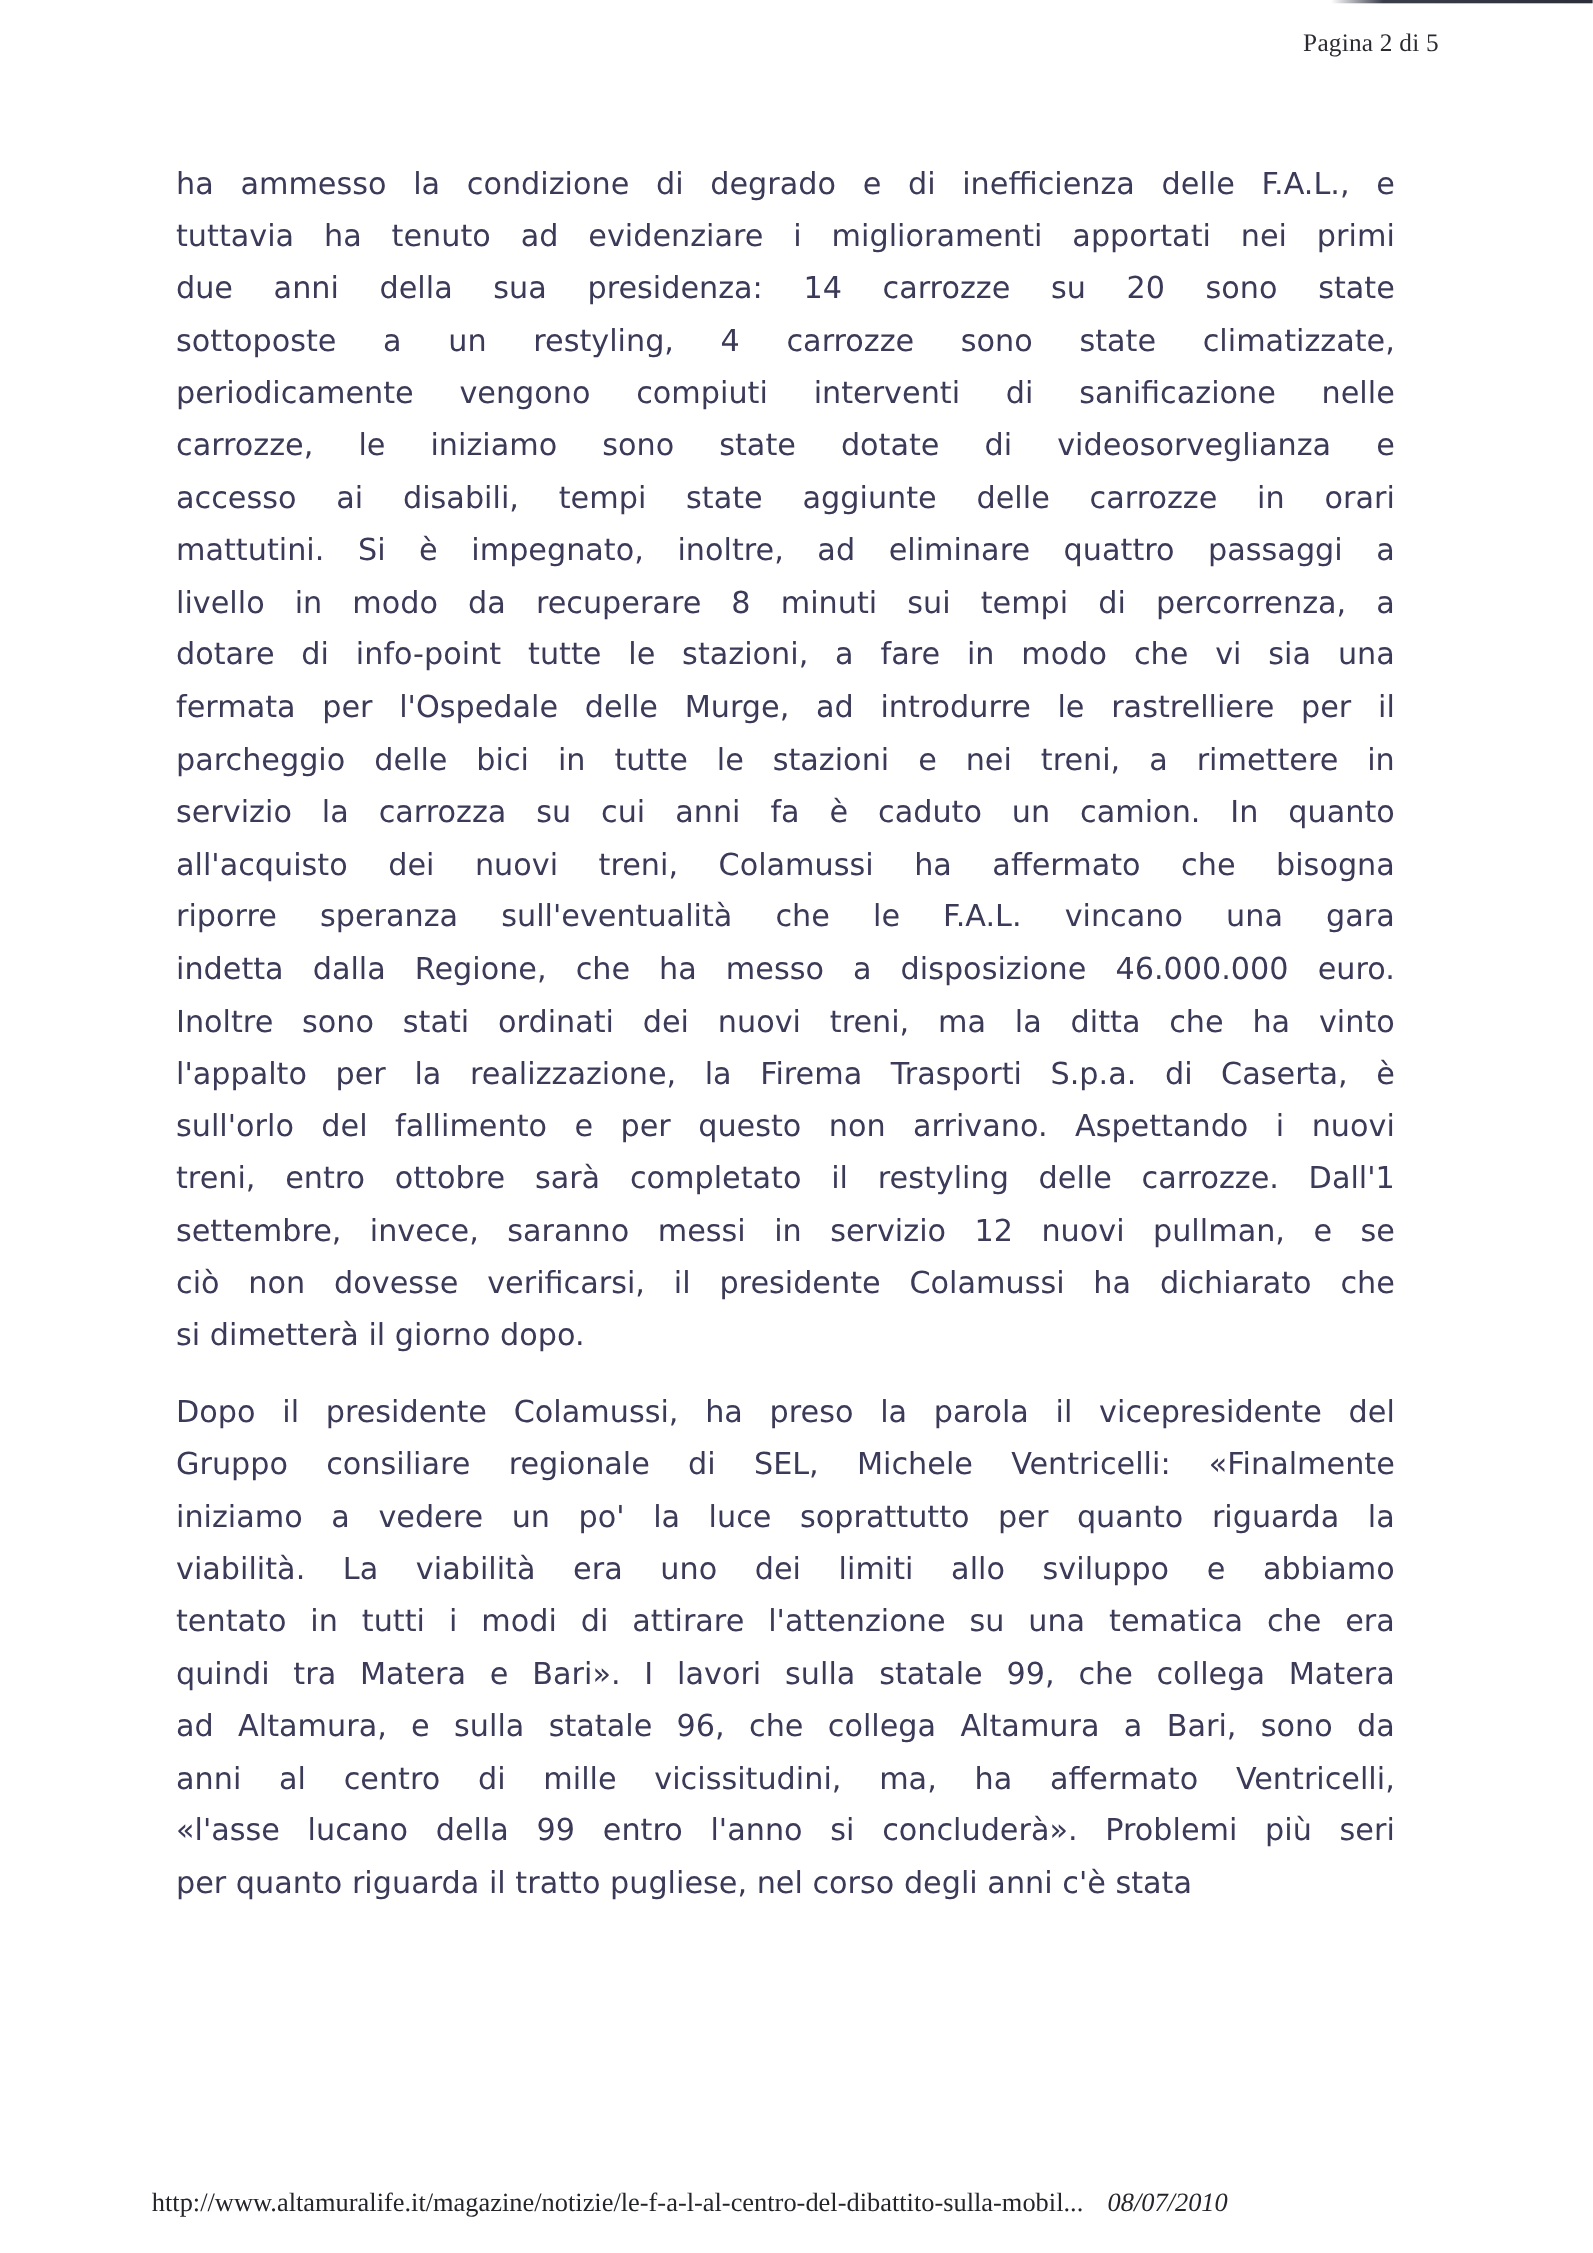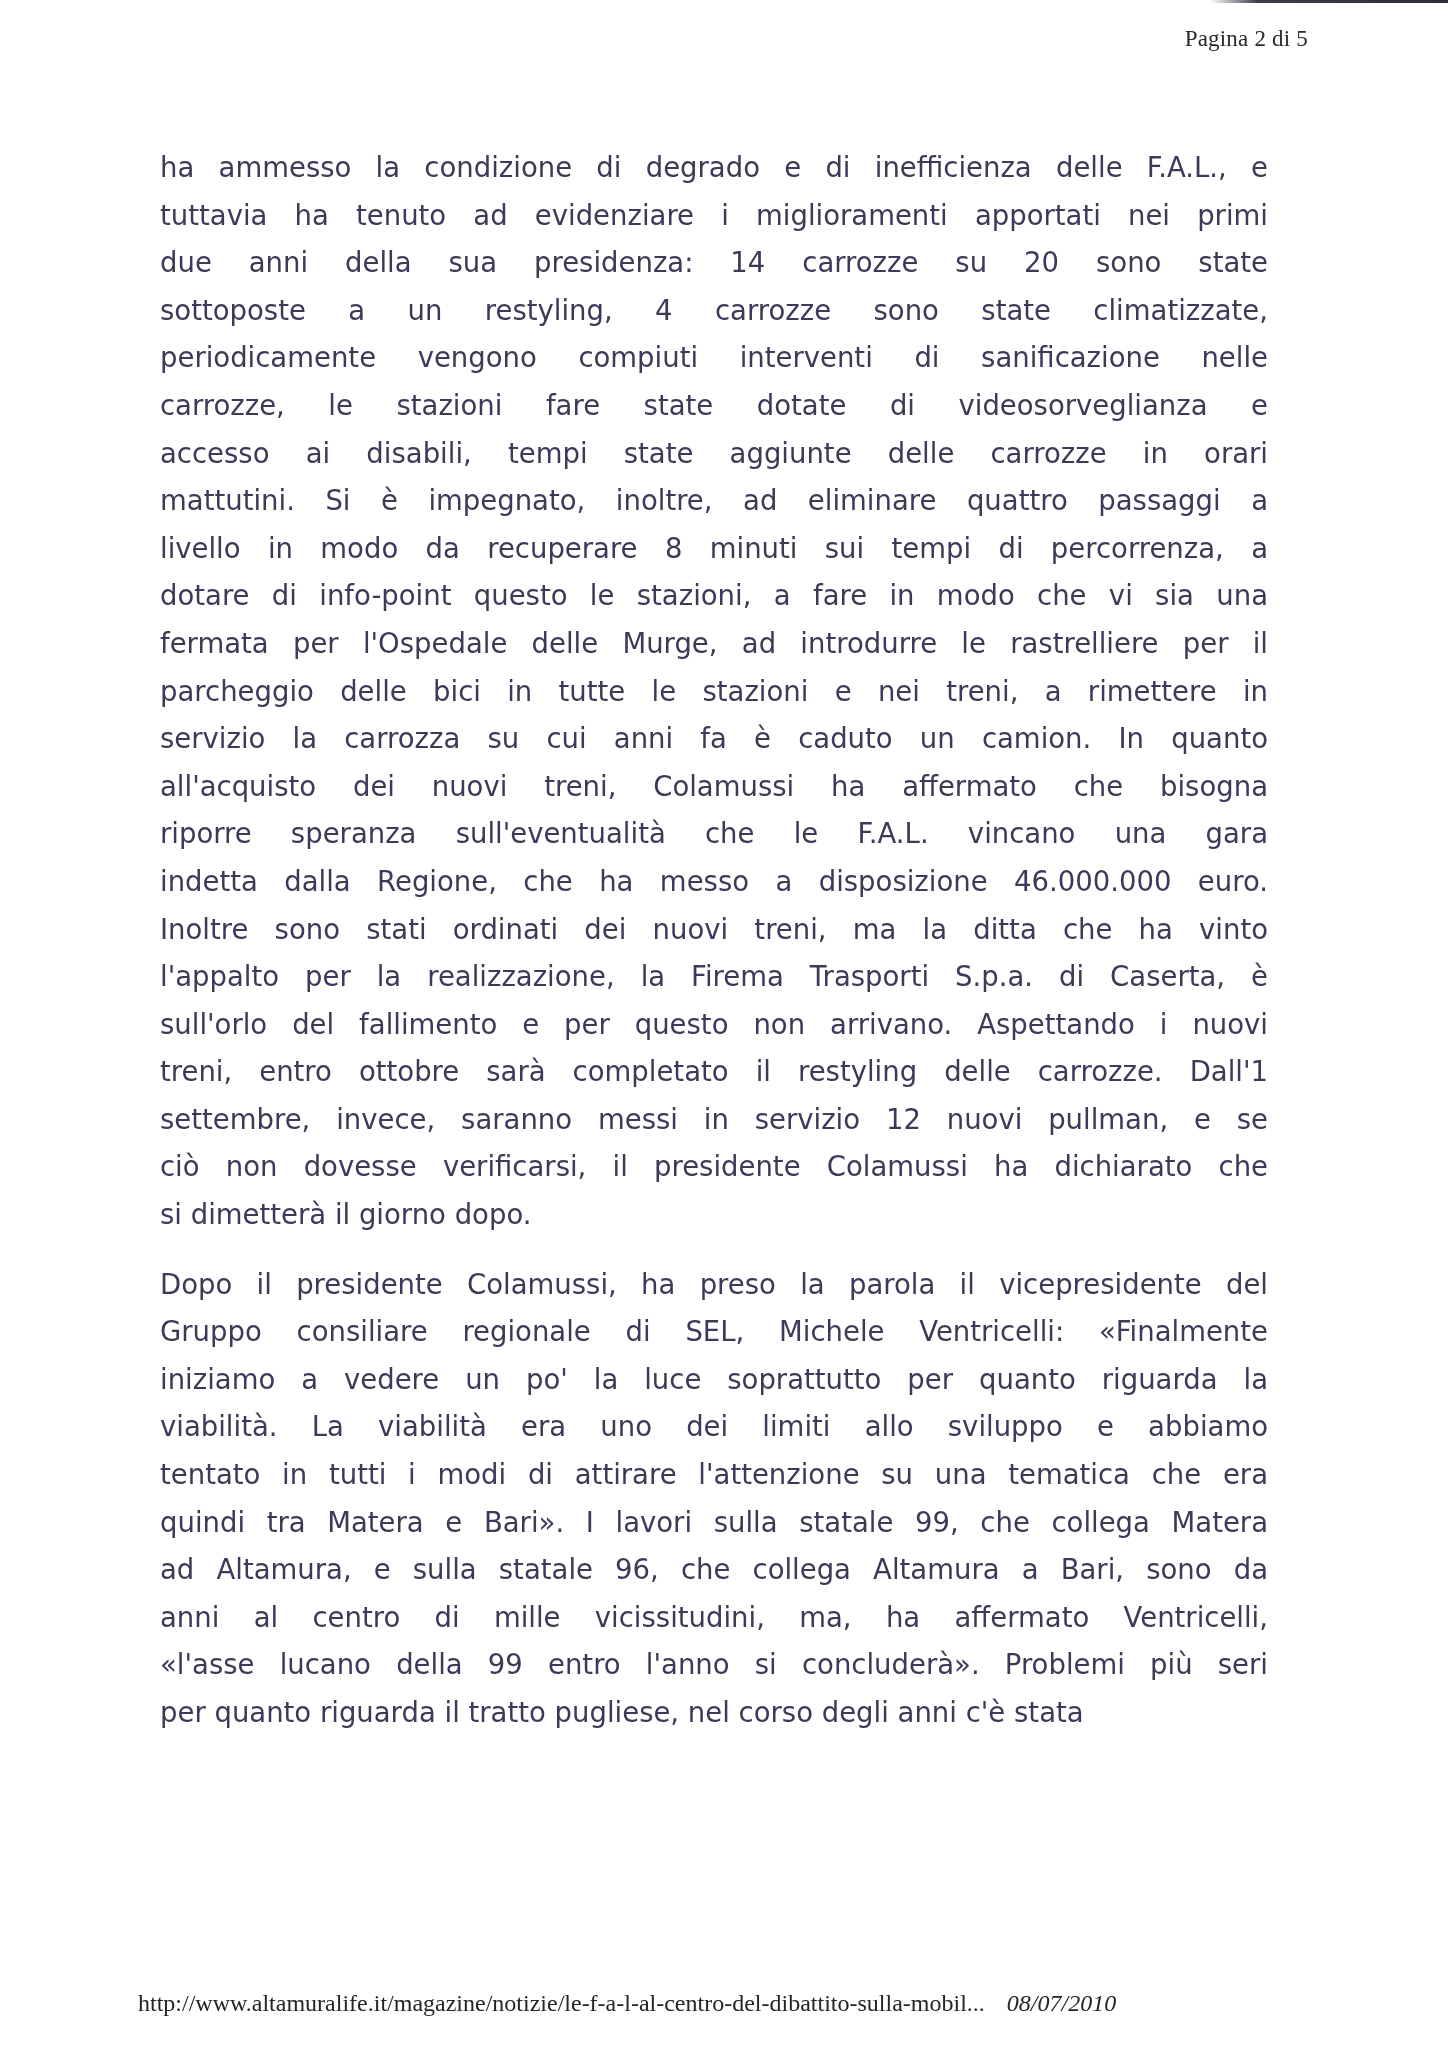--- a/index.html
+++ b/index.html
@@ -79,25 +79,25 @@
 
 <div class="page-header">Pagina 2 di 5</div>
 
 <div class="content">
   <div class="paragraph">
       <span class="line">ha ammesso la condizione di degrado e di inefficienza delle F.A.L., e</span>
       <span class="line">tuttavia ha tenuto ad evidenziare i miglioramenti apportati nei primi</span>
       <span class="line">due anni della sua presidenza: 14 carrozze su 20 sono state</span>
       <span class="line">sottoposte a un restyling, 4 carrozze sono state climatizzate,</span>
       <span class="line">periodicamente vengono compiuti interventi di sanificazione nelle</span>
-      <span class="line">carrozze, le stazioni fare state dotate di videosorveglianza e</span>
+      <span class="line">carrozze, le iniziamo sono state dotate di videosorveglianza e</span>
       <span class="line">accesso ai disabili, tempi state aggiunte delle carrozze in orari</span>
       <span class="line">mattutini. Si è impegnato, inoltre, ad eliminare quattro passaggi a</span>
       <span class="line">livello in modo da recuperare 8 minuti sui tempi di percorrenza, a</span>
-      <span class="line">dotare di info-point questo le stazioni, a fare in modo che vi sia una</span>
+      <span class="line">dotare di info-point tutte le stazioni, a fare in modo che vi sia una</span>
       <span class="line">fermata per l'Ospedale delle Murge, ad introdurre le rastrelliere per il</span>
       <span class="line">parcheggio delle bici in tutte le stazioni e nei treni, a rimettere in</span>
       <span class="line">servizio la carrozza su cui anni fa è caduto un camion. In quanto</span>
       <span class="line">all'acquisto dei nuovi treni, Colamussi ha affermato che bisogna</span>
       <span class="line">riporre speranza sull'eventualità che le F.A.L. vincano una gara</span>
       <span class="line">indetta dalla Regione, che ha messo a disposizione 46.000.000 euro.</span>
       <span class="line">Inoltre sono stati ordinati dei nuovi treni, ma la ditta che ha vinto</span>
       <span class="line">l'appalto per la realizzazione, la Firema Trasporti S.p.a. di Caserta, è</span>
       <span class="line">sull'orlo del fallimento e per questo non arrivano. Aspettando i nuovi</span>
       <span class="line">treni, entro ottobre sarà completato il restyling delle carrozze. Dall'1</span>

